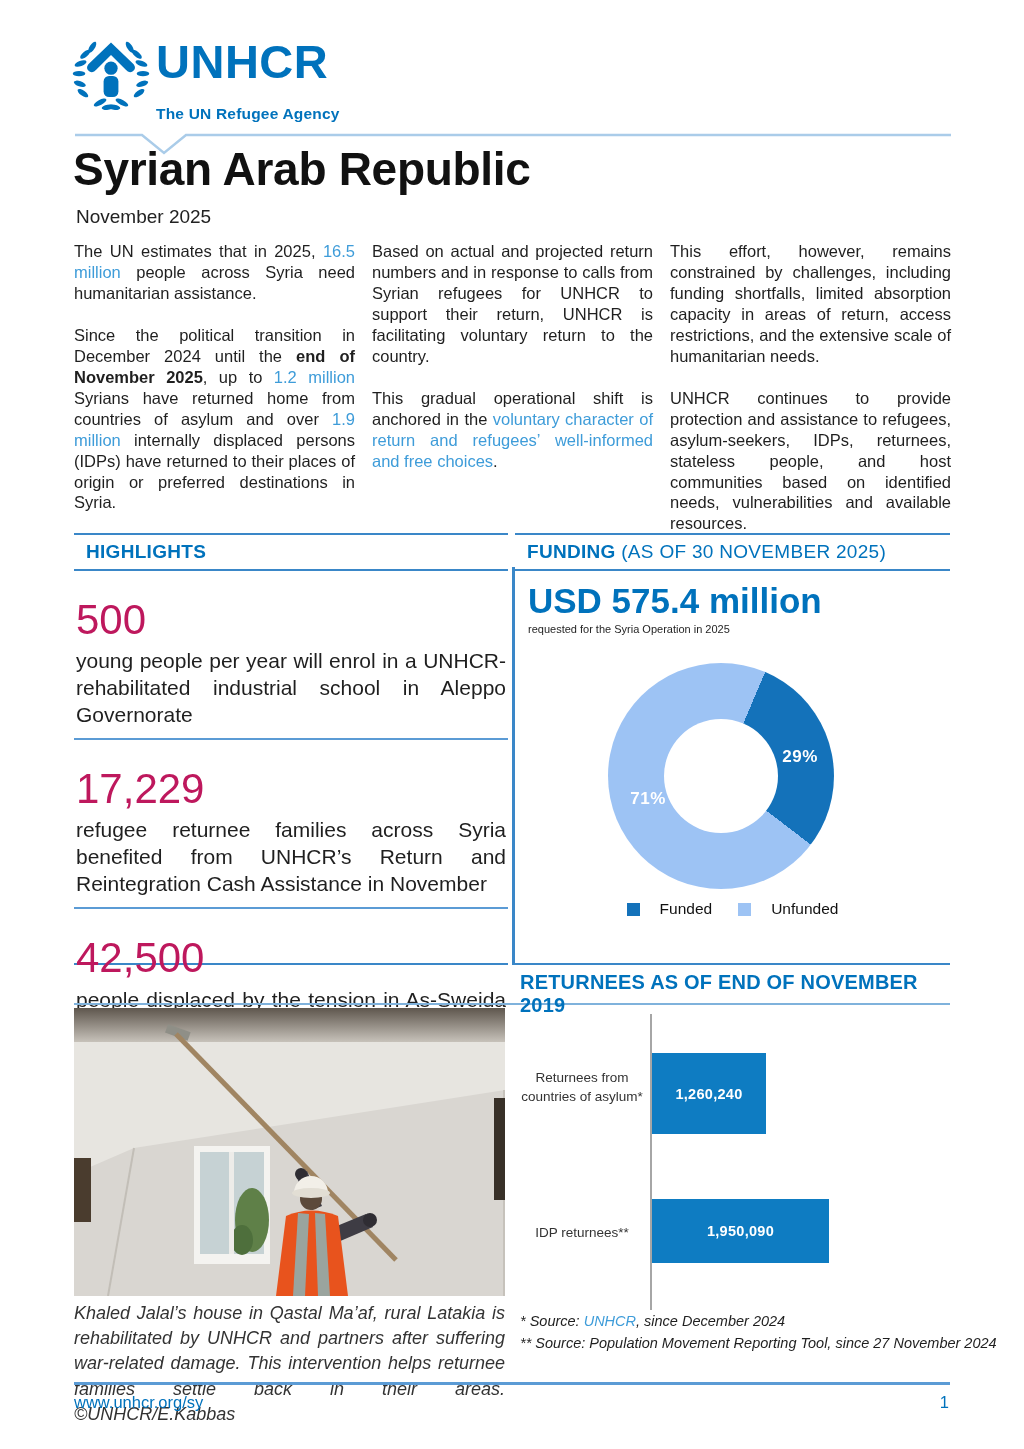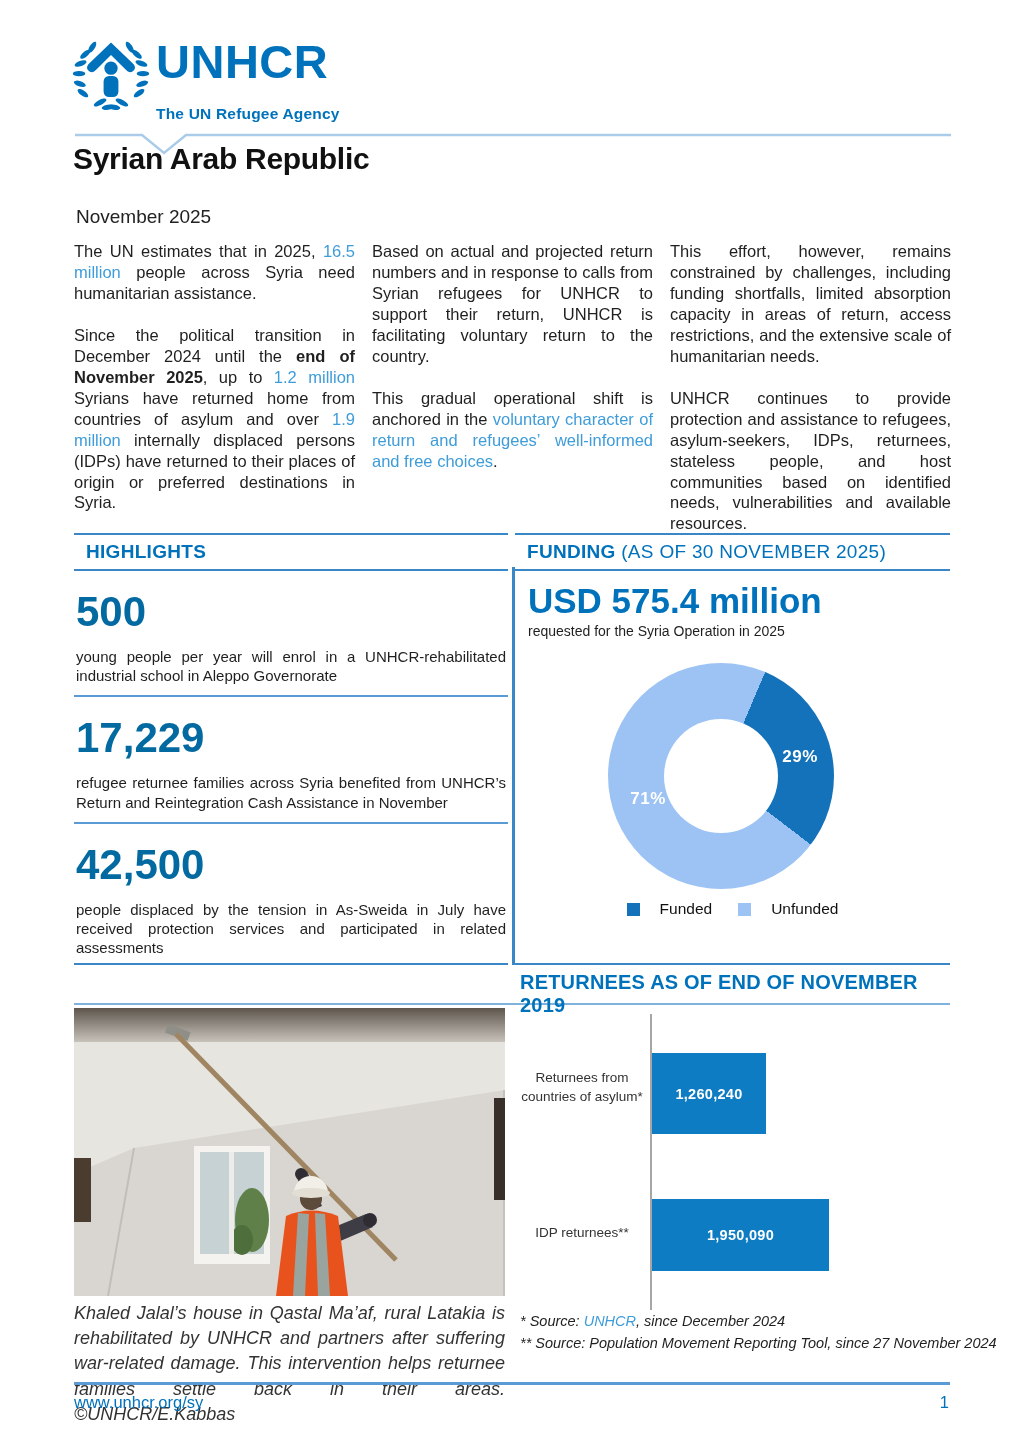--- a/index.html
+++ b/index.html
@@ -12,46 +12,46 @@
   
   .logo { position:absolute; left:72px; top:38px; display:flex; align-items:flex-start; }
   .logo svg { display:block; }
   .logo-textwrap { margin-left:6px; padding-top:2px; }
   .logo-word { font-size:47px; font-weight:bold; color:#0072BC; line-height:0.95; letter-spacing:0.5px; }
   .logo-tag  { font-size:15.5px; font-weight:bold; color:#0072BC; margin-top:20px; letter-spacing:0.2px; }
   .doc-type  { position:absolute; right:83px; top:60px; font-size:26px; color:#2D96D5; letter-spacing:1px; }
 
   .top-divider { position:absolute; left:74px; top:132px; }
 
-  .title { position:absolute; left:73px; top:142px; font-size:30px; font-weight:bold; color:#111; letter-spacing:-0.3px; }
+  .title { position:absolute; left:73px; top:142px; font-size:46px; font-weight:bold; color:#111; letter-spacing:-0.3px; }
   .date  { position:absolute; left:76px; top:206px; font-size:19px; color:#222; }
 
   
   .intro { position:absolute; left:74px; top:241px; width:878px; display:flex; gap:17px; }
   .intro .col { width:281px; }
   .intro p { margin:0 0 21px 0; font-size:16.5px; line-height:1.27; text-align:justify; color:#1f1f1f; }
   .s-link { color:#3E9CD9; }
   .s-bold { font-weight:bold; }
 
   
   .sec-header { border-top:2px solid #3A87C8; border-bottom:2px solid #3A87C8;
                 padding:6px 0 6px 12px; font-size:19px; font-weight:bold; color:#0072BC; letter-spacing:0.3px; }
   .sec-header .suffix { font-weight:normal; }
 
   .highlights { position:absolute; left:74px; top:533px; width:434px; height:432px; border-bottom:2px solid #3A87C8; }
   .hl-item { padding:6px 2px 10px 2px; }
   .hl-item.sep { border-bottom:2px solid #5B9BD5; }
-  .hl-value { font-size:42px; font-weight:bold; color:#0369a1; line-height:1.1; margin-top:12px; }
-  .hl-text  { font-size:15px; line-height:1.27; text-align:justify; color:#1f1f1f; margin-top:12px; }
+  .hl-value { font-size:42px; font-weight:normal; color:#be185d; line-height:1.1; margin-top:20px; }
+  .hl-text  { font-size:21px; line-height:1.27; text-align:justify; color:#1f1f1f; margin-top:5px; }
 
   .vdivider { position:absolute; left:512px; top:567px; width:3px; height:398px; background:#3A87C8; }
 
   .funding { position:absolute; left:515px; top:533px; width:435px; height:432px; border-bottom:2px solid #3A87C8; }
   .funding-amount  { margin:10px 0 2px 13px; font-size:35px; font-weight:bold; color:#0072BC; }
-  .funding-caption { margin-left:13px; font-size:14px; color:#1f1f1f; }
+  .funding-caption { margin-left:13px; font-size:11px; color:#1f1f1f; }
   .donut { position:absolute; left:93px; top:130px; width:226px; height:226px; border-radius:50%; }
   .donut-hole { position:absolute; left:56px; top:56px; width:114px; height:114px; border-radius:50%; background:#fff; }
   .donut-label { position:absolute; width:60px; text-align:center; color:#fff; font-size:17px; font-weight:bold; letter-spacing:0.5px; }
   .donut-label.funded   { left:162px; top:84px; }
   .donut-label.unfunded { left:10px;  top:126px; }
   .legend { position:absolute; left:0; top:367px; width:100%; display:flex; justify-content:center; gap:26px; }
   .legend-item { display:flex; align-items:center; gap:20px; font-size:15.5px; color:#111; }
   .legend-swatch { width:13px; height:13px; display:inline-block; }
 
   
@@ -61,21 +61,21 @@
   .returnees-header { position:absolute; left:520px; top:971px; width:430px; font-size:20px; font-weight:bold; color:#0072BC; letter-spacing:0.2px; }
   .barchart { position:absolute; left:520px; top:1010px; width:430px; height:300px; }
   .axis { position:absolute; left:130px; top:4px; width:2px; height:296px; background:#A6A6A6; }
   .bar-label { position:absolute; left:0; width:124px; display:flex; align-items:center; justify-content:center;
                text-align:center; font-size:13.5px; line-height:1.4; color:#333; }
   .bar { position:absolute; left:132px; display:flex; align-items:center; justify-content:center; }
   .bar-value { color:#fff; font-size:14.5px; font-weight:bold; letter-spacing:0.3px; }
   .bar-label.r1 { top:43px;  height:70px; }
   .bar.r1       { top:43px;  height:81px; }
   .bar-label.r2 { top:189px; height:68px; }
-  .bar.r2       { top:189px; height:72px; }
+  .bar.r2       { top:189px; height:64px; }
 
   .sources { position:absolute; left:520px; top:1310px; width:432px; font-size:14.5px; font-style:italic; color:#1f1f1f; line-height:1.55; }
   .sources div { white-space:nowrap; }
 
   
   .photo { position:absolute; left:74px; top:1008px; width:431px; height:288px; }
   .caption { position:absolute; left:74px; top:1301px; width:431px; font-size:18px; font-style:italic; color:#333;
              line-height:1.4; text-align:justify; }
 
   

